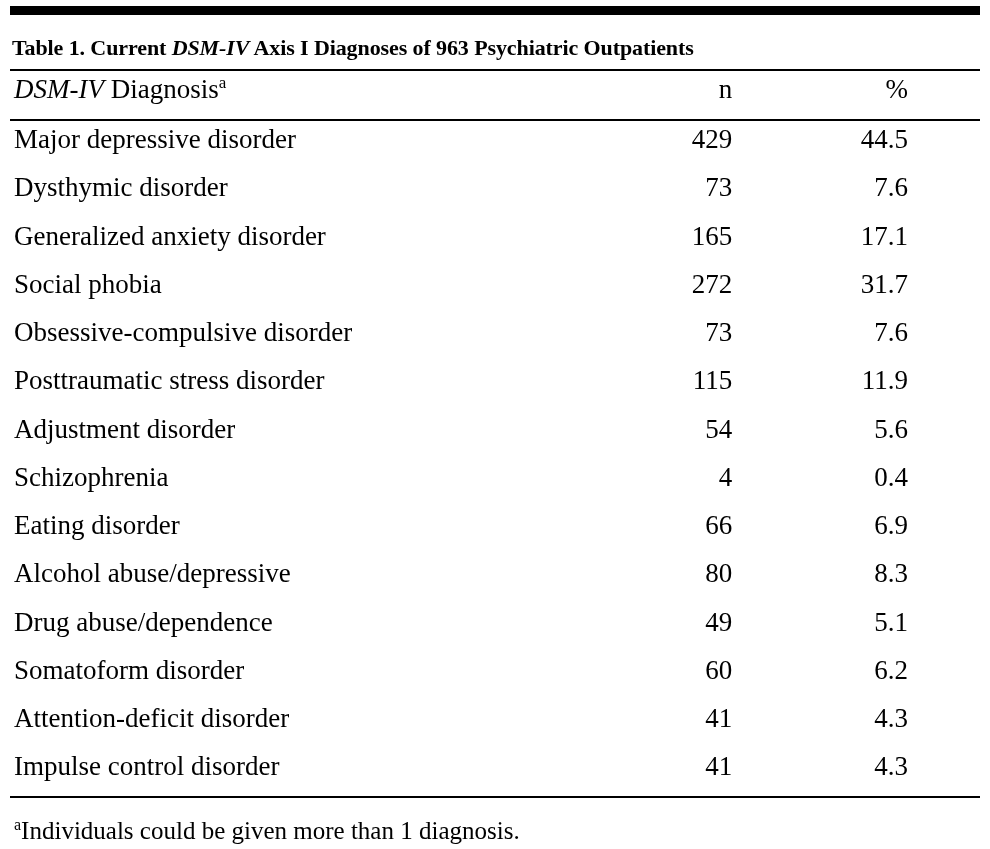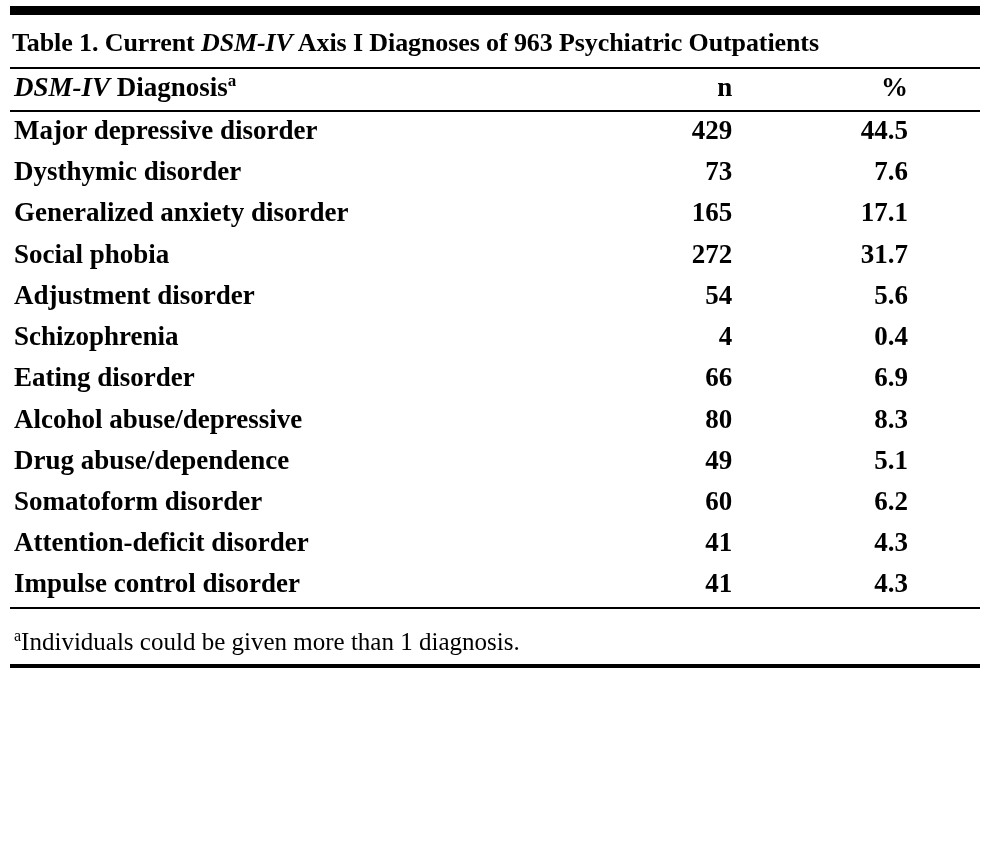--- a/index.html
+++ b/index.html
@@ -30,37 +30,37 @@
   }
   .rule-mid {
     height: 2px;
     background: #000000;
   }
   .rule-bottom {
     height: 4px;
     background: #000000;
   }
   .caption {
-    font-size: 26px;
+    font-size: 22px;
     line-height: 1.18;
     font-weight: bold;
-    padding: 13px 2px 8px 2px;
+    padding: 20px 2px 8px 2px;
     letter-spacing: -0.1px;
   }
   .caption i {
     font-style: italic;
   }
   table.data {
     width: 100%;
     border-collapse: collapse;
     font-size: 27px;
   }
   table.data th, table.data td {
-    padding: 3px 2px 8px 2px;
-    font-weight: bold;
+    padding: 3px 2px 15px 2px;
+    font-weight: normal;
     text-align: left;
     line-height: 1.12;
   }
   table.data th.col-diag, table.data td.col-diag {
     width: 58%;
     padding-left: 4px;
   }
   table.data th.col-n, table.data td.col-n {
     width: 21%;
     text-align: right;
@@ -132,20 +132,30 @@
           <td class="col-diag">Generalized anxiety disorder</td>
           <td class="col-n">165</td>
           <td class="col-pct">17.1</td>
         </tr>
         <tr>
           <td class="col-diag">Social phobia</td>
           <td class="col-n">272</td>
           <td class="col-pct">31.7</td>
         </tr>
         <tr>
+          <td class="col-diag">Obsessive-compulsive disorder</td>
+          <td class="col-n">73</td>
+          <td class="col-pct">7.6</td>
+        </tr>
+        <tr>
+          <td class="col-diag">Posttraumatic stress disorder</td>
+          <td class="col-n">115</td>
+          <td class="col-pct">11.9</td>
+        </tr>
+        <tr>
           <td class="col-diag">Adjustment disorder</td>
           <td class="col-n">54</td>
           <td class="col-pct">5.6</td>
         </tr>
         <tr>
           <td class="col-diag">Schizophrenia</td>
           <td class="col-n">4</td>
           <td class="col-pct">0.4</td>
         </tr>
         <tr>

